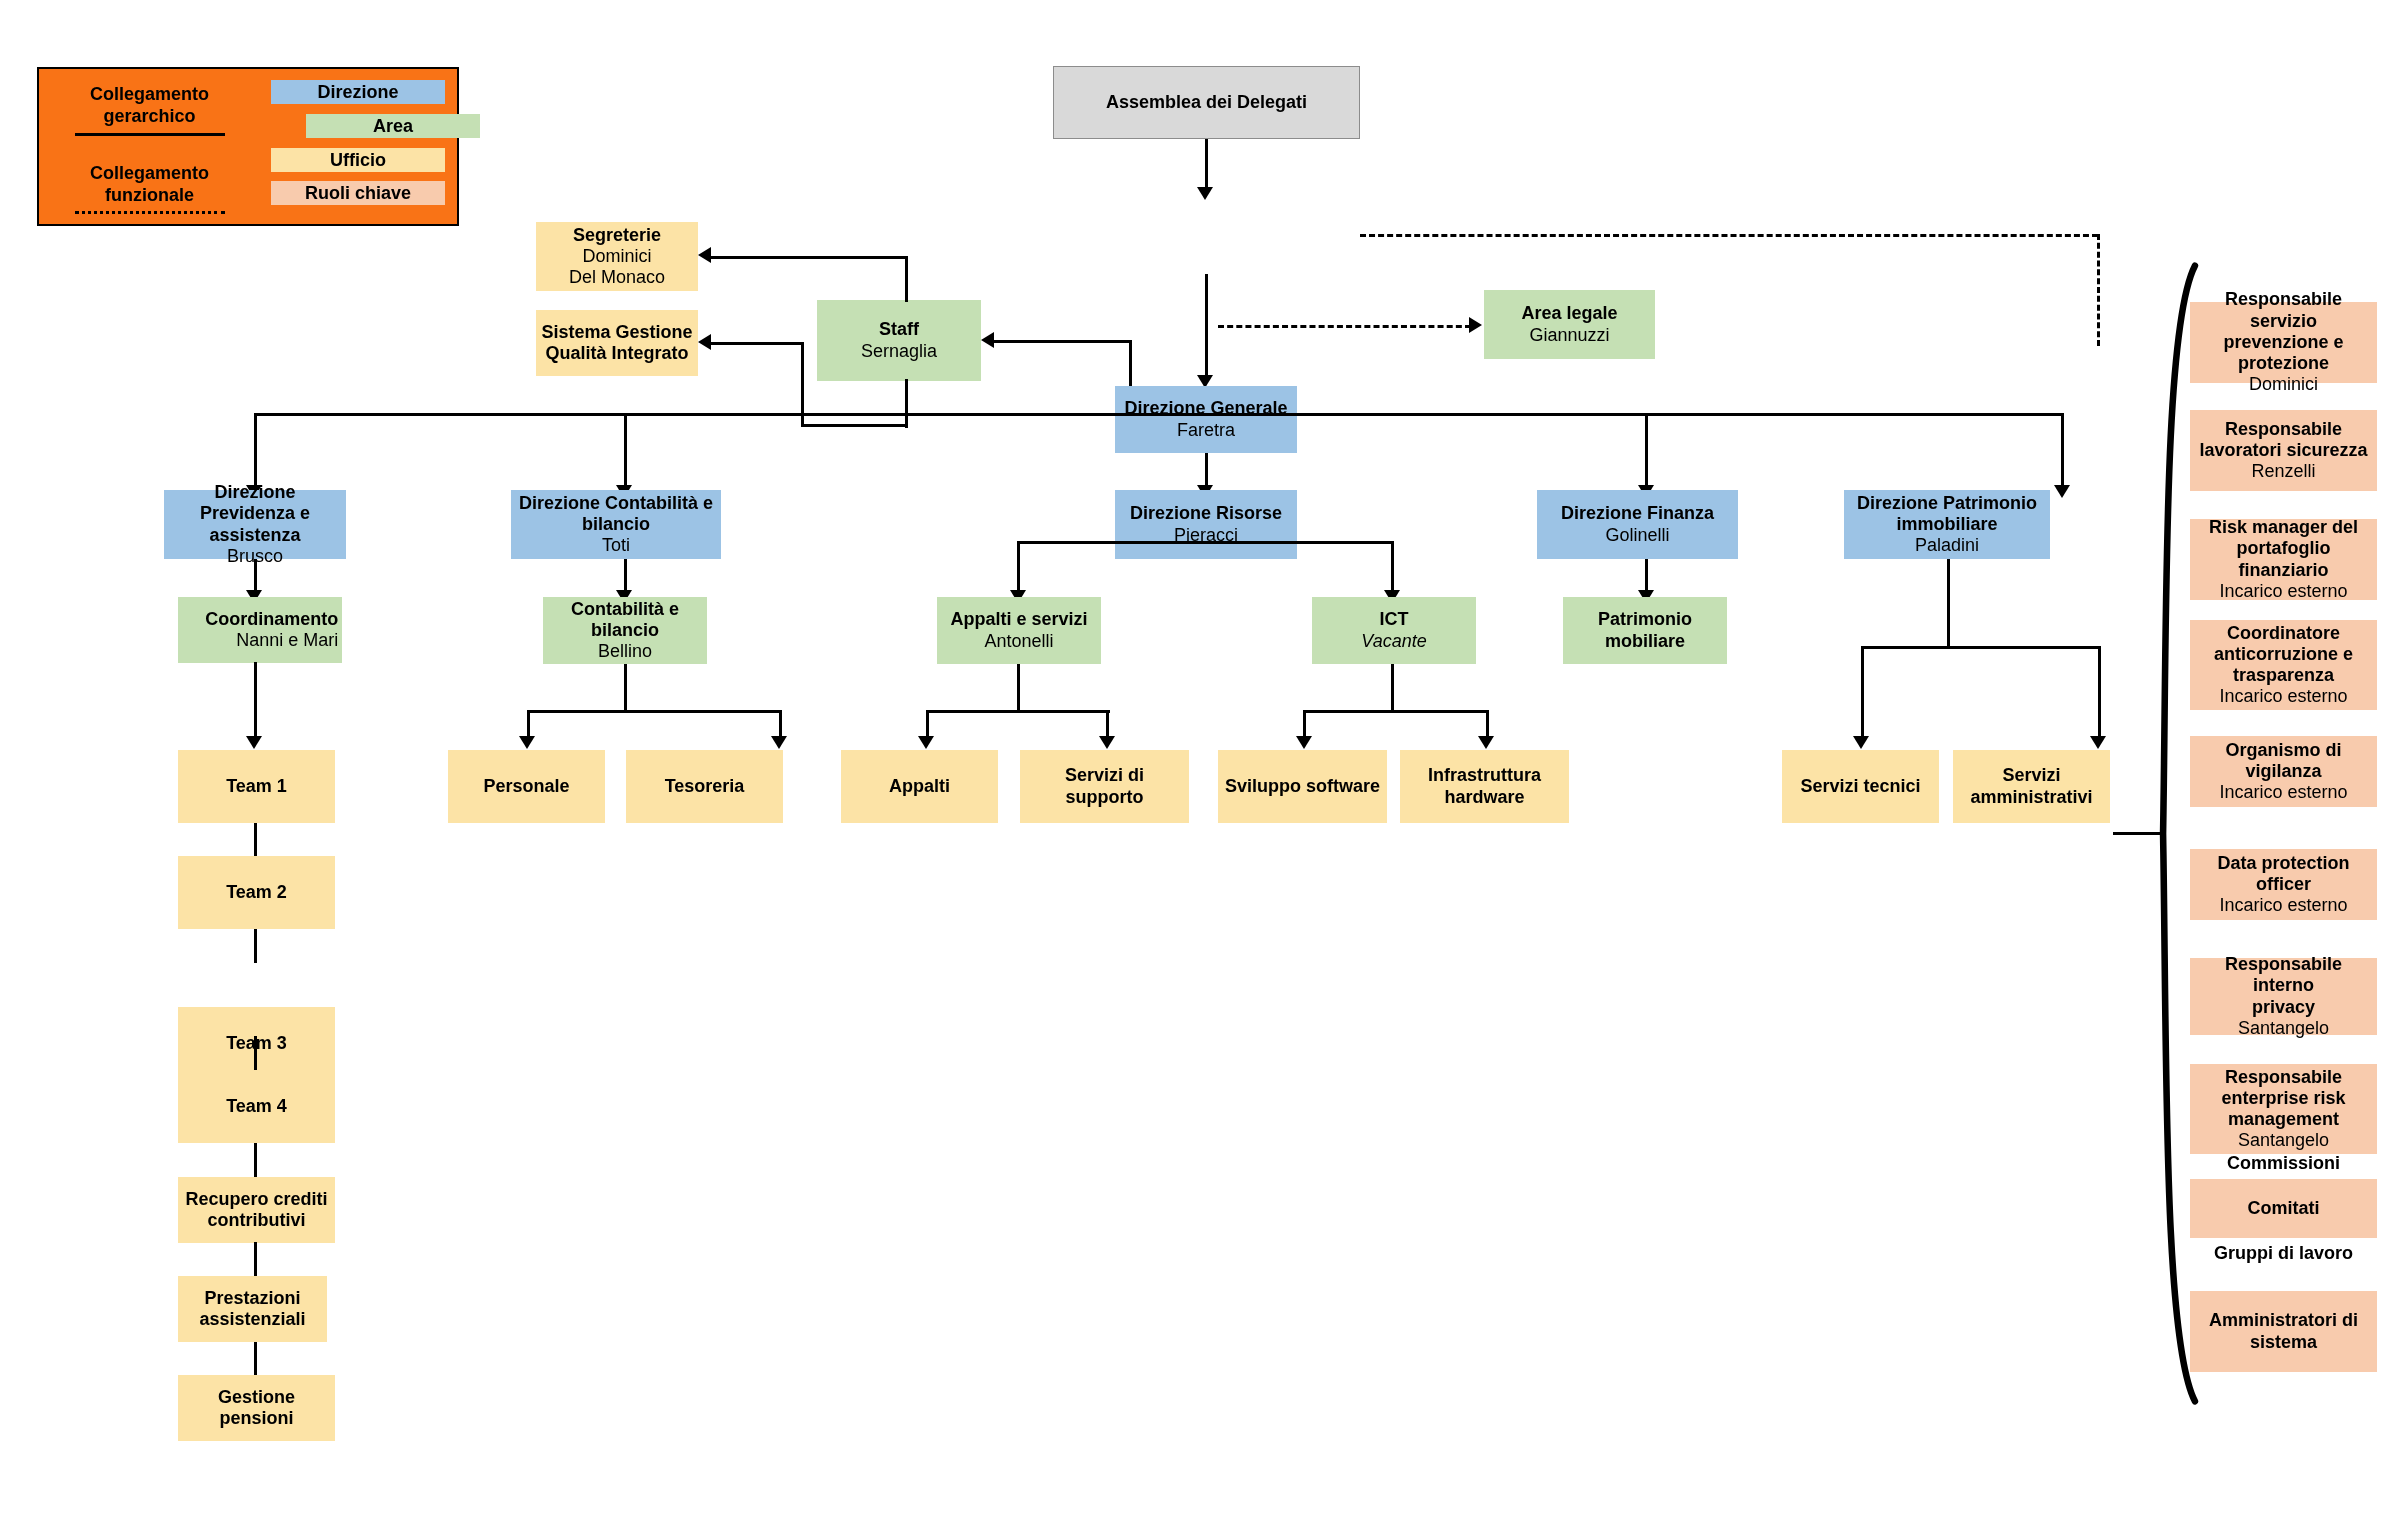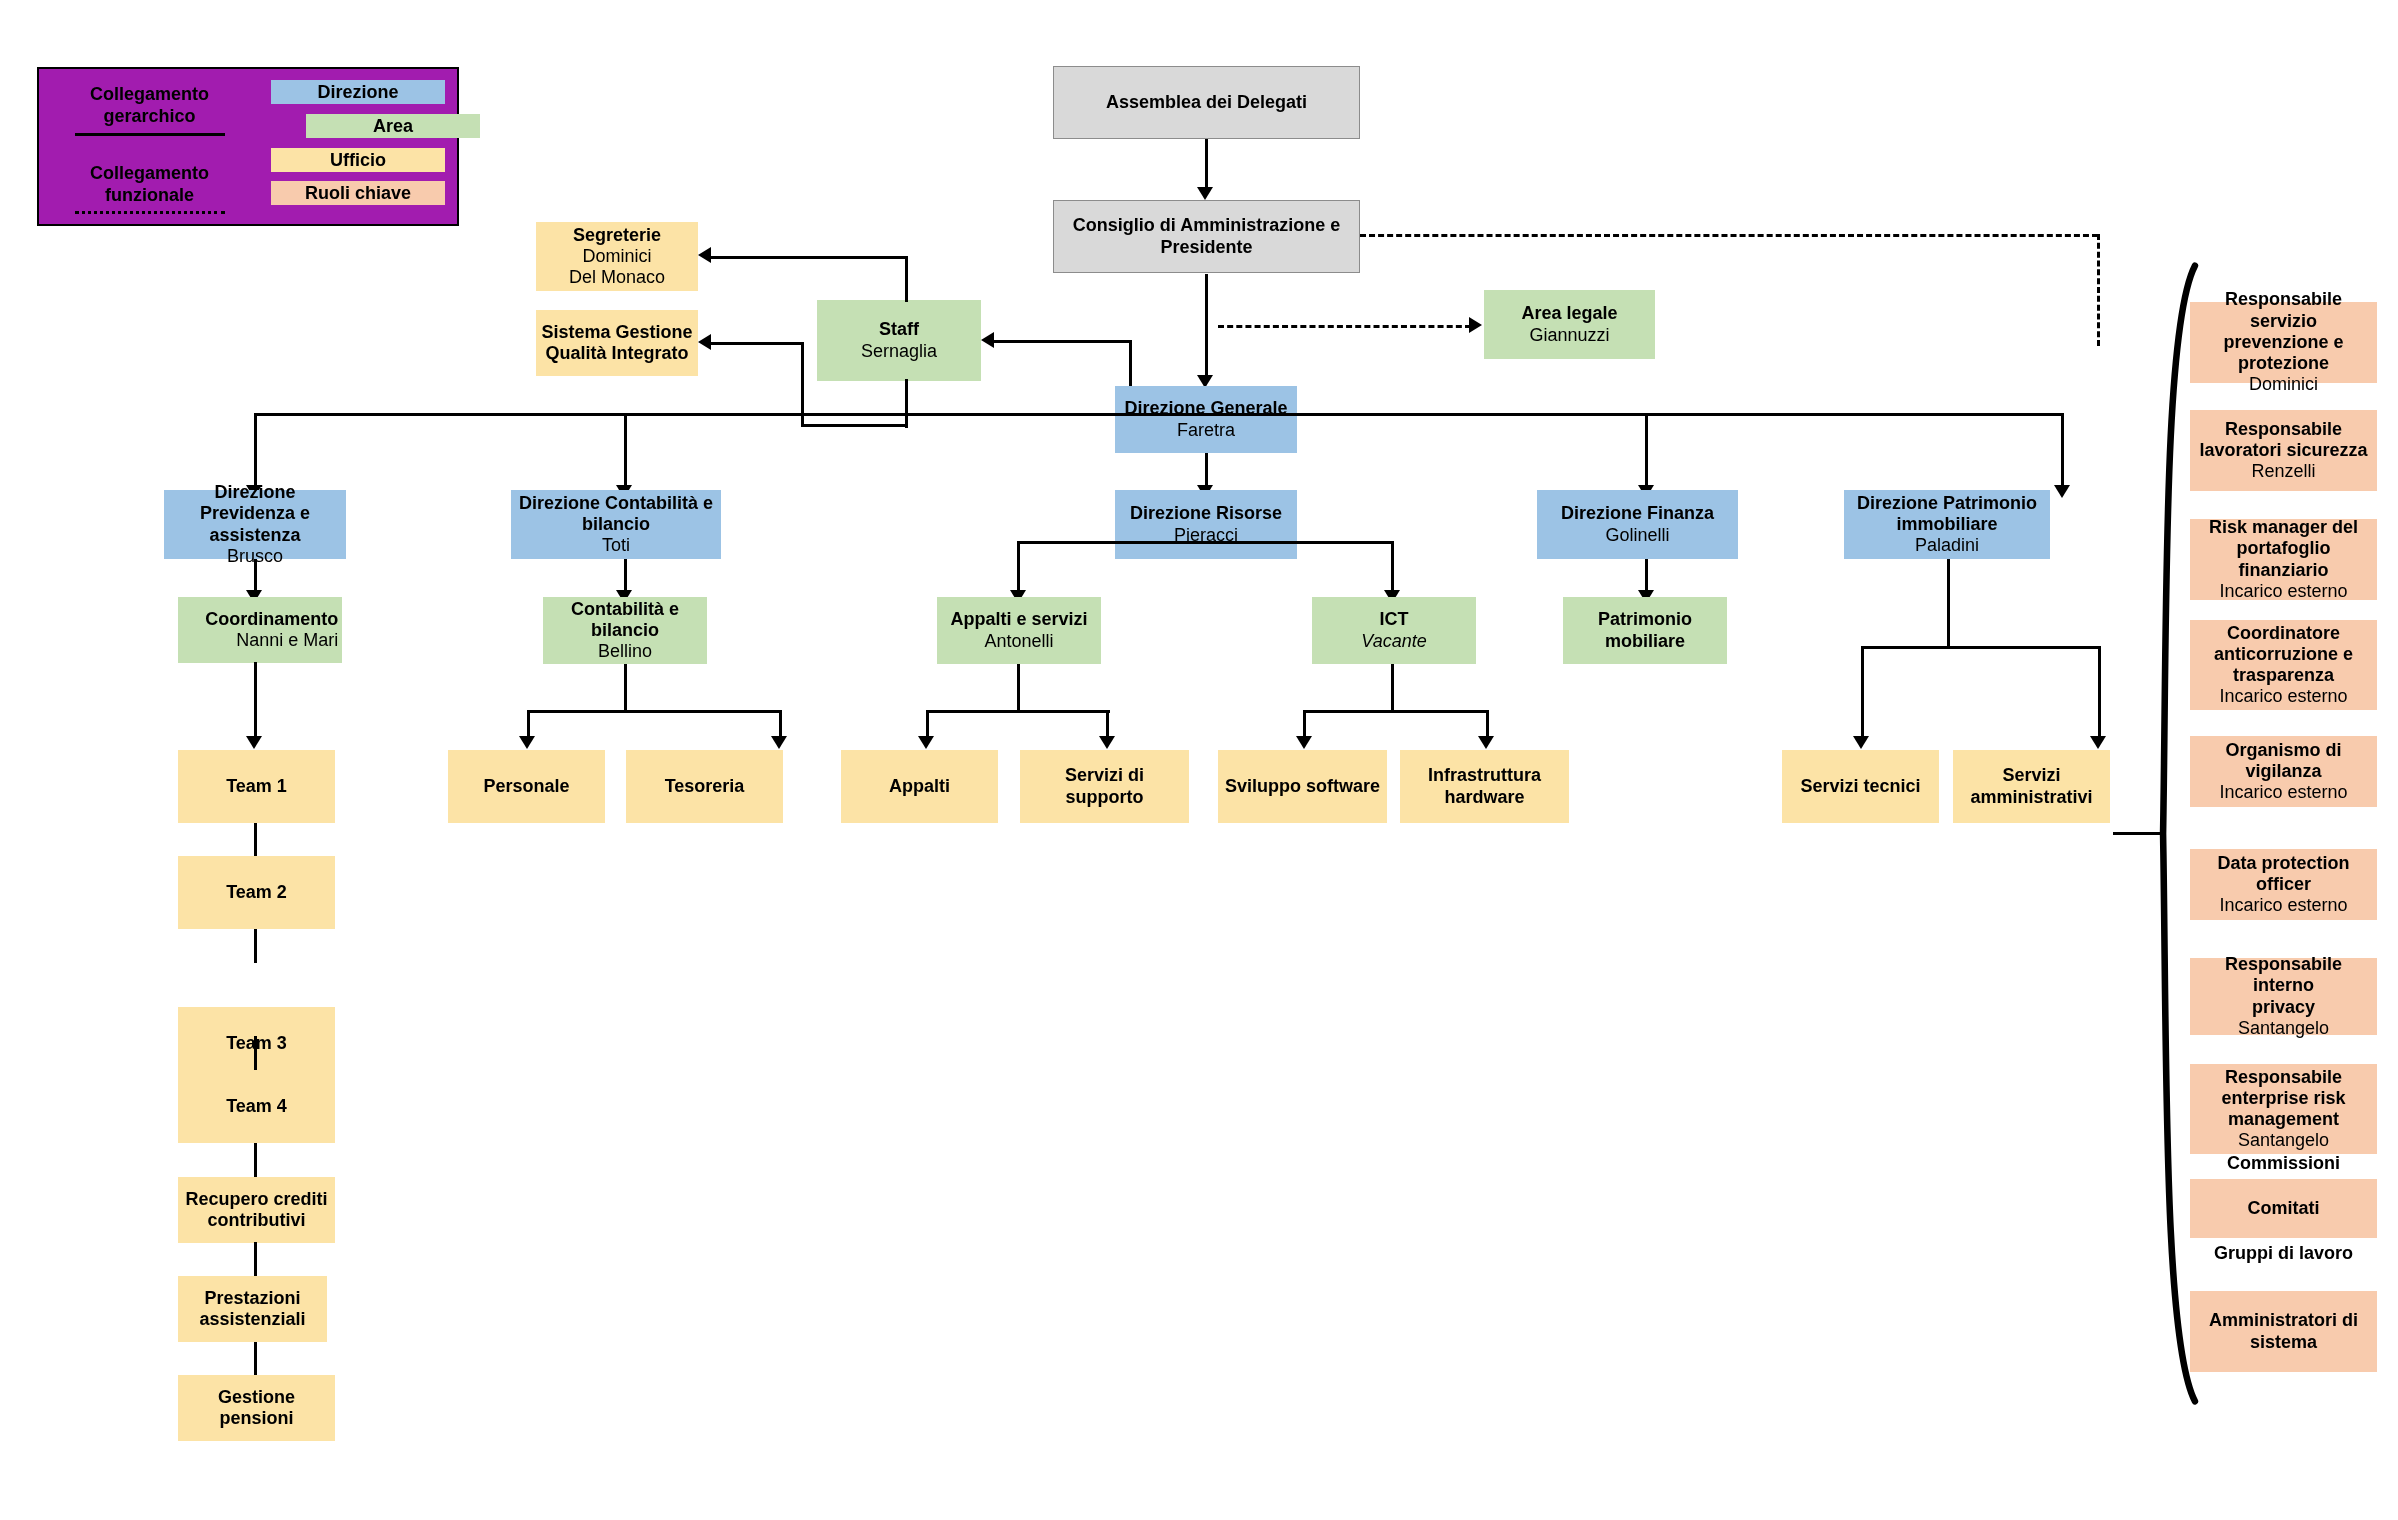--- a/index.html
+++ b/index.html
@@ -27,21 +27,21 @@
   .dash-h{position:absolute;height:0;border-top:3.7px dashed #000;}
   .dash-v{position:absolute;width:0;border-left:3.7px dashed #000;}
 
   .arrow{position:absolute;width:0;height:0;}
   .arrow.down{border-left:8.4px solid transparent;border-right:8.4px solid transparent;border-top:13px solid #000;}
   .arrow.left{border-top:8.4px solid transparent;border-bottom:8.4px solid transparent;border-right:13px solid #000;}
   .arrow.right{border-top:8.4px solid transparent;border-bottom:8.4px solid transparent;border-left:13px solid #000;}
 
   
   #legend{position:absolute;left:37px;top:67px;width:422px;height:159px;
-          border:2.8px solid #000;background:#a21caf;box-sizing:border-box;}
+          border:2.8px solid #000;background:#f97316;box-sizing:border-box;}
   .lg-txt{position:absolute;text-align:center;font-weight:bold;font-size:18px;line-height:1.2;color:#000;}
   .lg-rule{position:absolute;}
   .lg-swatch{position:absolute;display:flex;align-items:center;justify-content:center;
              font-weight:bold;font-size:18px;color:#000;}
 
   svg.brace{position:absolute;overflow:visible;}
 </style>
 </head>
 <body>
 
@@ -74,24 +74,20 @@
       </div>
   </div>
 
   <div class="box c-gray" style="left:1053px;top:66px;width:307px;height:73px;">
     <span class="t">Assemblea dei Delegati</span>
   </div>
 
   <div class="ln v" style="left:1205px;top:139px;height:56px;"></div>
   <div class="arrow down" style="left:1197px;top:187px;"></div>
 
-  <div class="box c-gray" style="left:1053px;top:200px;width:307px;height:73px;">
-    <span class="t">Consiglio di Amministrazione e</span>
-    <span class="t">Presidente</span>
-  </div>
 
   <div class="dash-h" style="left:1360px;top:234px;width:738px;"></div>
   <div class="dash-v" style="left:2097px;top:234px;height:112px;"></div>
 
   <div class="ln v" style="left:1205px;top:274px;height:109px;"></div>
   <div class="arrow down" style="left:1197px;top:375px;"></div>
 
   <div class="box c-uff" style="left:536px;top:222px;width:162px;height:69px;">
     <span class="t">Segreterie</span>
     <span class="s">Dominici</span>

